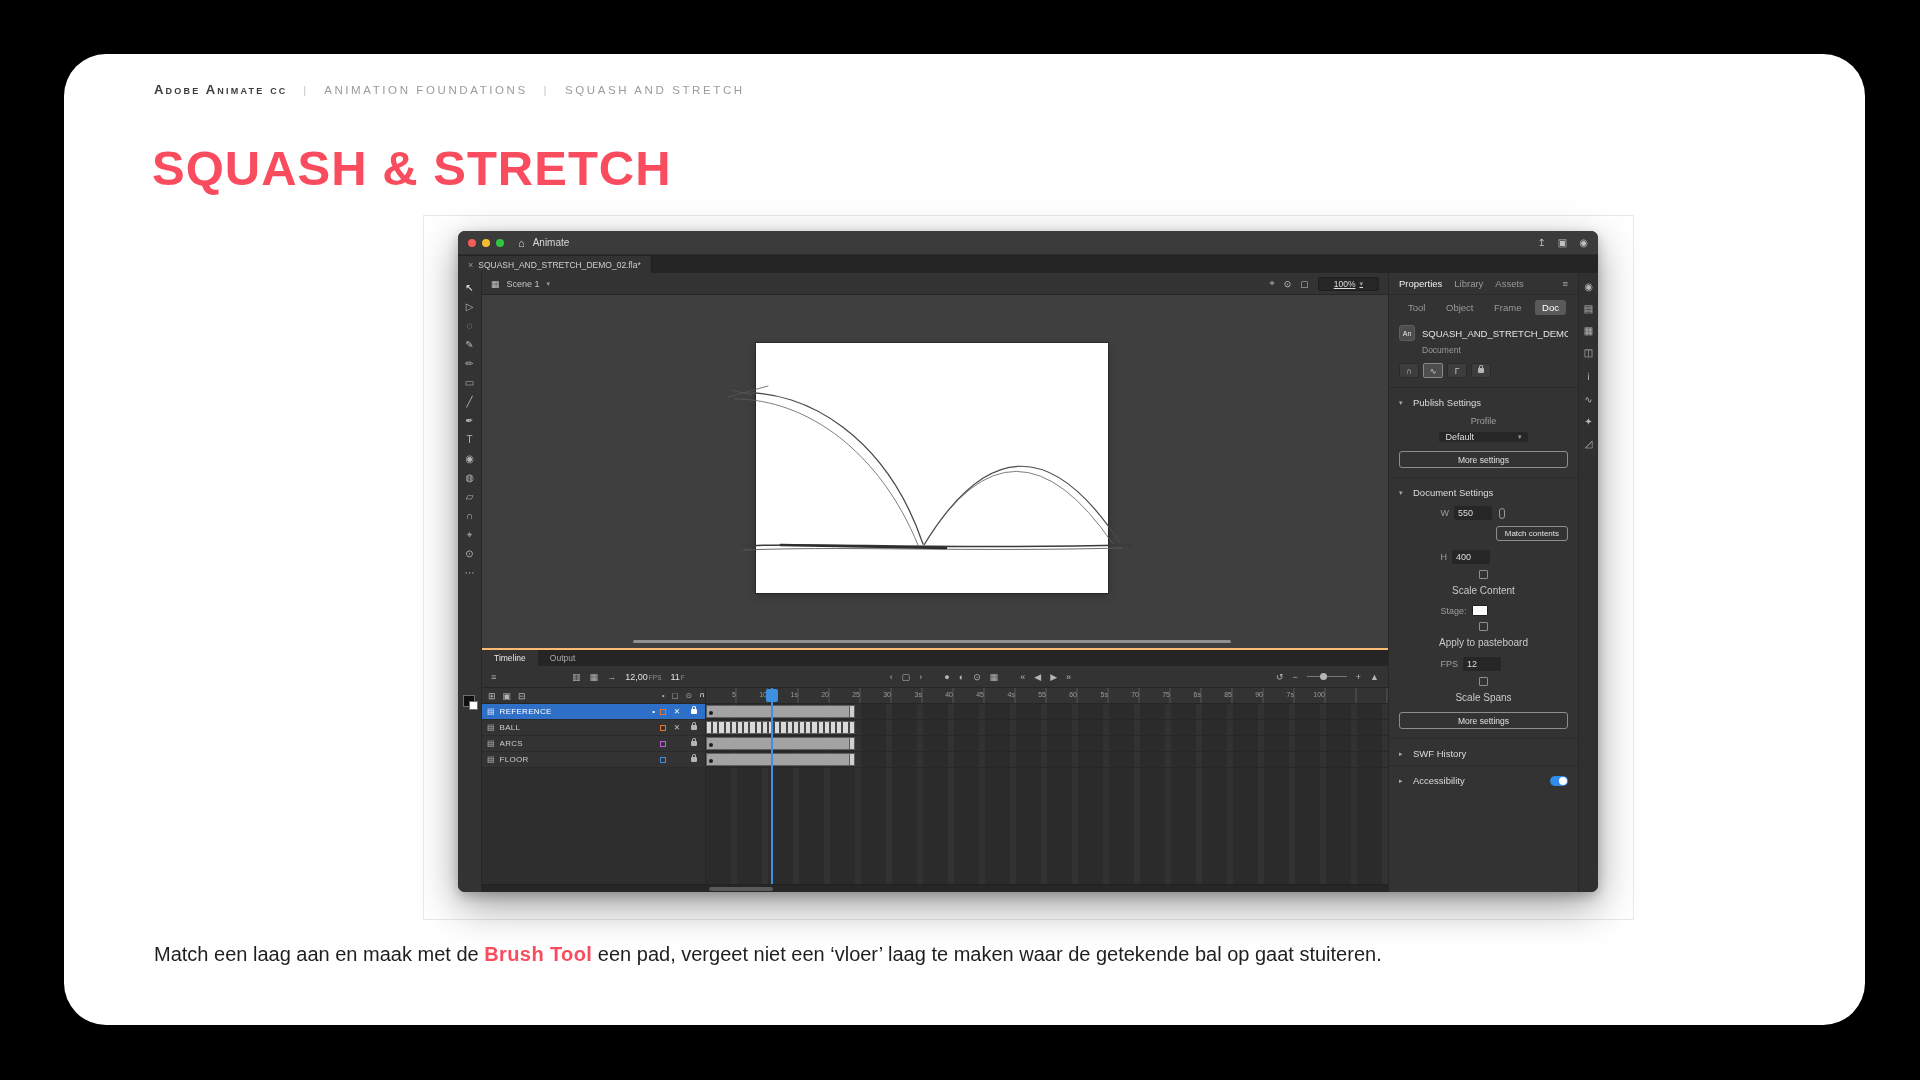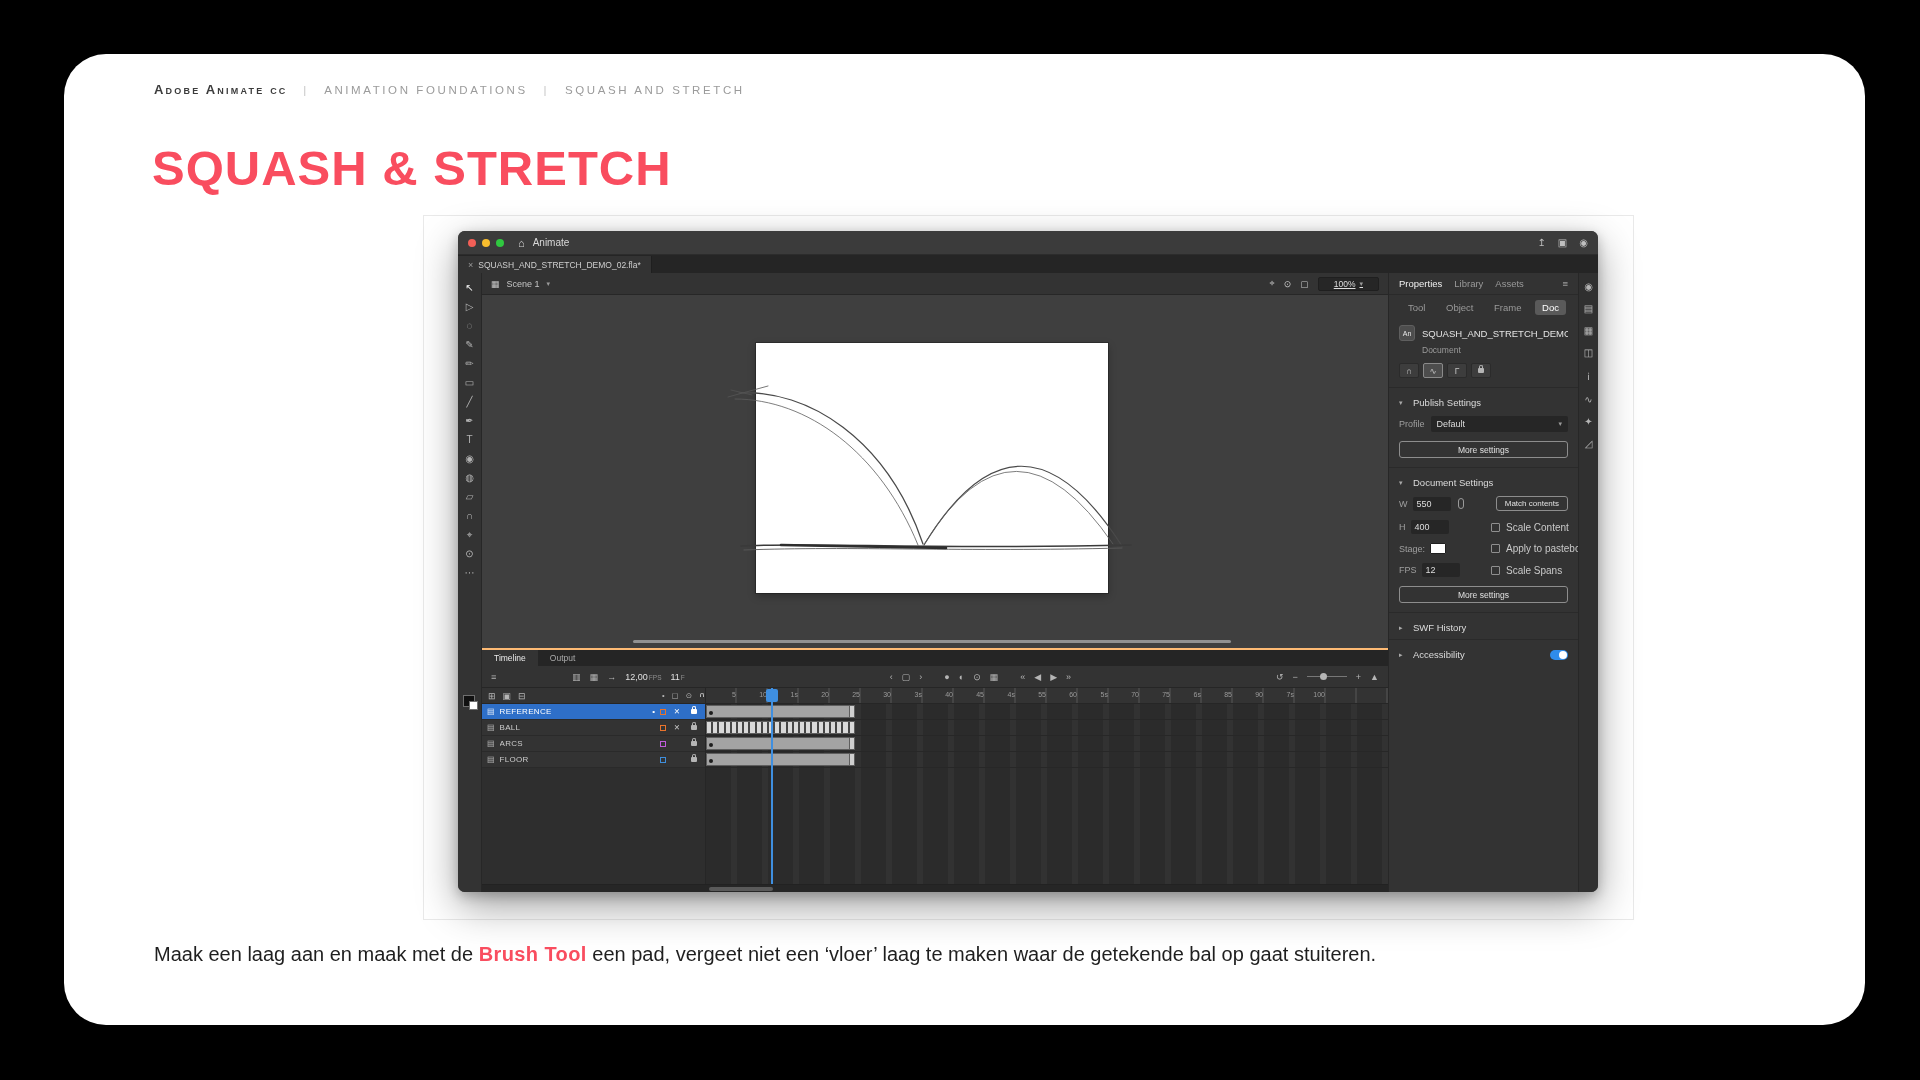--- a/index.html
+++ b/index.html
@@ -116,21 +116,21 @@
   .p-file { display:flex; align-items:center; gap:7px; padding:6px 10px 1px; }
   .p-badge { width:16px; height:16px; background:#4d4d4d; border:1px solid #5f5f5f; border-radius:3px; display:flex; align-items:center; justify-content:center; font-size:7px; color:#e8e8e8; flex:0 0 auto; }
   .p-filename { color:#e3e3e3; font-size:9.5px; white-space:nowrap; overflow:hidden; }
   .p-filetype { color:#9a9a9a; font-size:8.5px; padding:3px 10px 6px 33px; }
   .p-quick { display:flex; gap:4px; padding:2px 10px 9px; }
   .q-btn { width:20px; height:15px; background:#3d3d3d; border:1px solid #2b2b2b; border-radius:2px; display:flex; align-items:center; justify-content:center; font-size:8.5px; color:#c5c5c5; }
   .q-btn.active { background:#4d4d4d; border-color:#8a8a8a; }
   .p-div { height:1px; background:#2a2a2a; }
   .p-sect { display:flex; align-items:center; gap:6px; padding:9px 10px 6px; color:#dcdcdc; }
   .p-chev { font-size:7px; color:#aaa; width:8px; }
-  .p-row { display:flex; align-items:center; gap:6px; padding:2px 10px 7px; }
+  .p-row { display:flex; align-items:center; gap:6px; padding:2px 10px 7px;flex-direction:column; }
   .p-label { color:#9f9f9f; font-size:9px; }
   .p-select { flex:1; display:flex; align-items:center; background:#262626; border-radius:2px; height:16px; padding:0 6px; color:#ddd; font-size:9px;gap:44px; }
   .p-select .caret { margin-left:auto; }
   .p-btn { margin:2px 10px 9px; height:17px; border:1px solid #8d8d8d; border-radius:3px; display:flex; align-items:center; justify-content:center; color:#e0e0e0; font-size:8.5px; }
   .p-btn.small { margin:0 0 0 auto; flex:0 0 auto; padding:0 8px; height:15px; font-size:8px; }
   .ds-left { display:flex; align-items:center; gap:5px; width:86px; flex:0 0 auto; }
   .field { width:38px; height:14px; background:#262626; border-radius:2px; color:#ddd; font-size:9px; display:flex; align-items:center; padding:0 4px; }
   .link-chain { width:6px; height:11px; border:1px solid #9a9a9a; border-radius:3px; margin-left:2px; }
   .cb { width:9px; height:9px; border:1px solid #8f8f8f; border-radius:1px; flex:0 0 auto; }
   .cb-label { color:#c9c9c9; font-size:10px; white-space:nowrap; }
@@ -501,17 +501,17 @@
             <span>∿</span>
             <span>✦</span>
             <span>◿</span>
           </div>
 
         </div>
       </div>
     </div>
 
     <p class="caption">
-      <span>Maak een laag aan en maak met de </span><strong class="hl">Brush Tool</strong><span> een pad, vergeet niet een ‘vloer’ laag te maken waar de getekende bal op gaat stuiteren.</span>
+      <span>Match een laag aan en maak met de </span><strong class="hl">Brush Tool</strong><span> een pad, vergeet niet een ‘vloer’ laag te maken waar de getekende bal op gaat stuiteren.</span>
     </p>
 
   </div>
 </div>
 
 </body></html>

